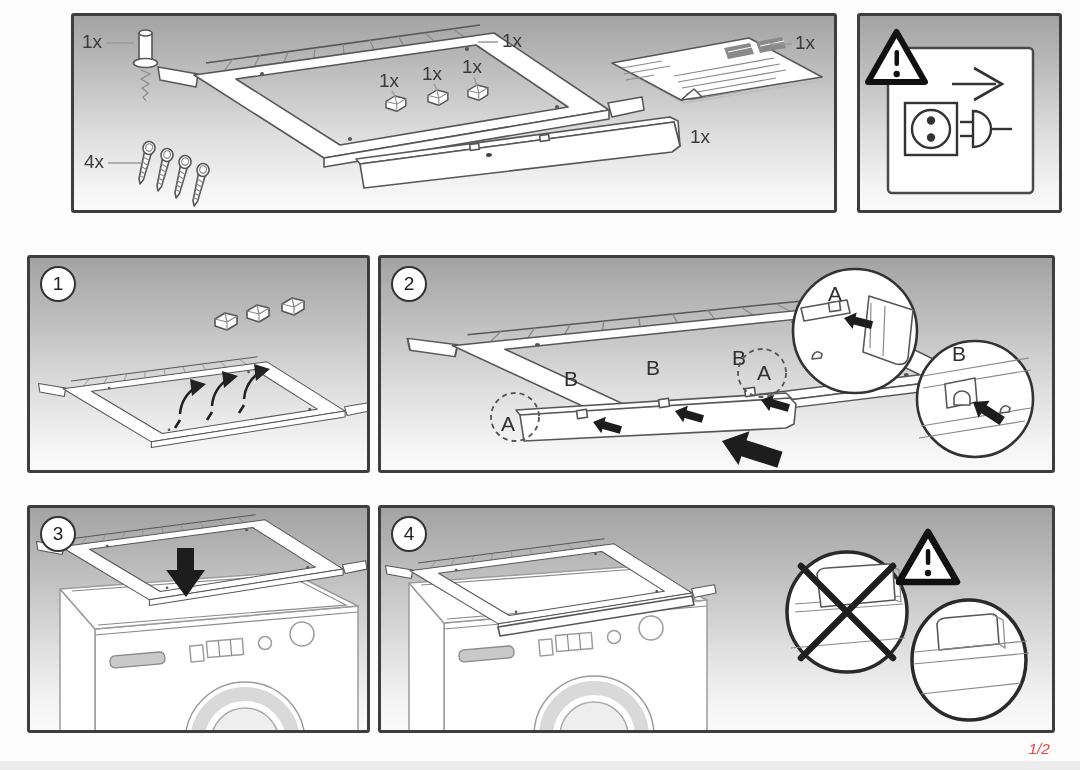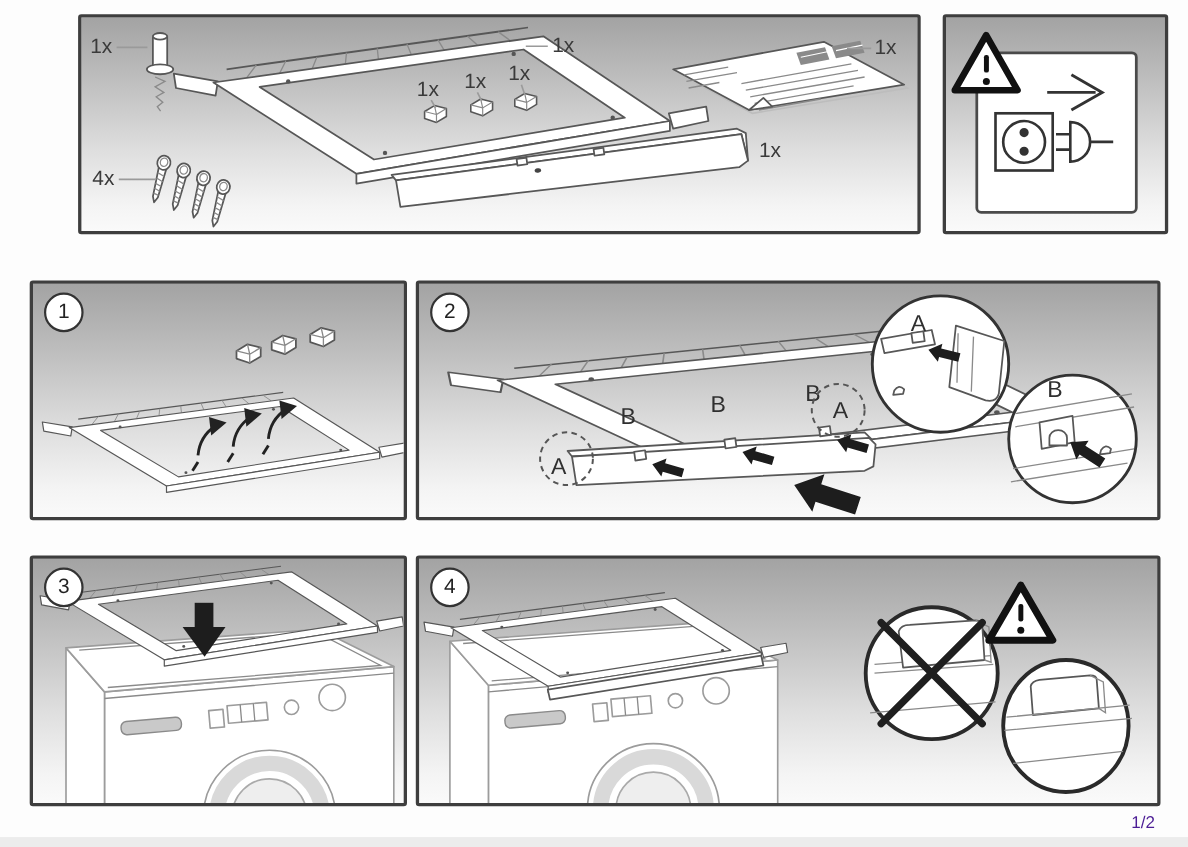--- a/index.html
+++ b/index.html
@@ -11,21 +11,21 @@
   .panel svg{position:absolute;left:0;top:0;display:block;}
   .badge{position:absolute;left:10px;top:8px;width:32px;height:32px;border:2.2px solid #333;
          border-radius:50%;background:#fff;display:flex;align-items:center;justify-content:center;
          font-size:19px;color:#222;z-index:5;}
   #panel-parts  {left:27px;top:13px;width:766px;height:200px;margin-left:44px;}
   #panel-warn   {left:857px;top:13px;width:205px;height:200px;}
   #panel-step1  {left:27px;top:255px;width:343px;height:218px;}
   #panel-step2  {left:378px;top:255px;width:677px;height:218px;}
   #panel-step3  {left:27px;top:505px;width:343px;height:228px;}
   #panel-step4  {left:378px;top:505px;width:677px;height:228px;}
-  .page-num{position:absolute;right:30px;top:740px;font-size:15.5px;color:#4c1d95;}
+  .page-num{position:absolute;right:30px;top:740px;font-size:15.5px;color:#ef4444;font-style:italic;}
   .bottom-strip{position:absolute;left:0;bottom:0;width:100%;height:9px;background:#ececec;}
   text{fill:#3a3a3a;font-family:"Liberation Sans",sans-serif;}
   .qty{font-size:19px;}
   .letter{font-size:21px;fill:#2f2f2f;}
   .lead{stroke:#9a9a9a;stroke-width:1.5;}
   .line{stroke:#575757;stroke-width:1.6;fill:#fff;stroke-linejoin:round;}
   .thin{stroke:#8a8a8a;stroke-width:1.2;fill:none;}
   .mline{stroke:#9c9c9c;stroke-width:1.5;fill:#fff;stroke-linejoin:round;}
   .blk{fill:#1d1d1d;stroke:none;}
 </style>

